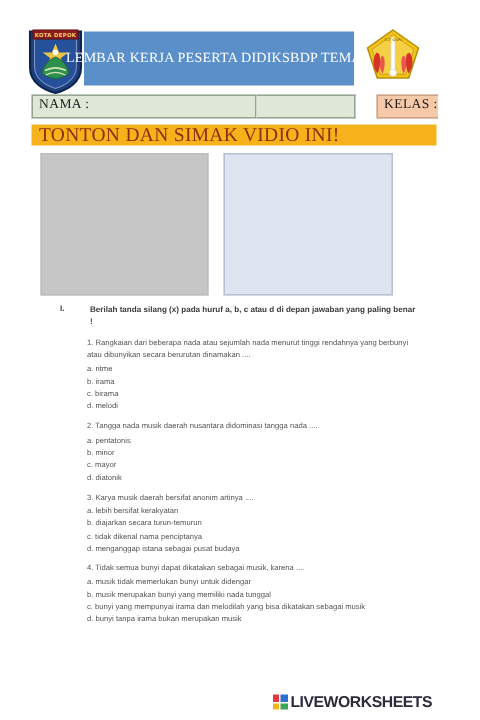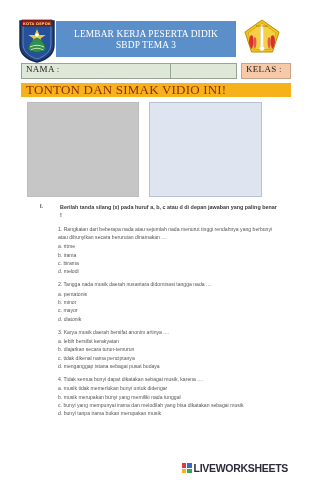--- a/index.html
+++ b/index.html
@@ -31,21 +31,20 @@
     height: 48px;
   }
   .title-banner {
     position: absolute;
     left: 56px;
     top: 7px;
     width: 180px;
     height: 36px;
     background: #5b8fca;
     display: flex;
-    flex-direction: column;
     align-items: center;
     justify-content: center;
     box-sizing: border-box;
     padding-top: 1px;
   }
   .title-line {
     font-family: "Liberation Serif", serif;
     color: #ffffff;
     font-size: 9.4px;
     line-height: 11px;
@@ -95,21 +94,21 @@
     border-color: #98a492;
   }
   .field-nama-blank {
     left: 171px;
     width: 66px;
     background: #dfe8d8;
     border-color: #98a492;
     border-left: none;
   }
   .field-kelas {
-    left: 241px;
+    left: 251px;
     width: 50px;
     background: #f6c9a8;
     border-color: #c9a287;
   }
   .field-label {
     font-family: "Liberation Serif", serif;
     font-size: 9px;
     color: #1b1b1b;
     padding-left: 4px;
     white-space: nowrap;

